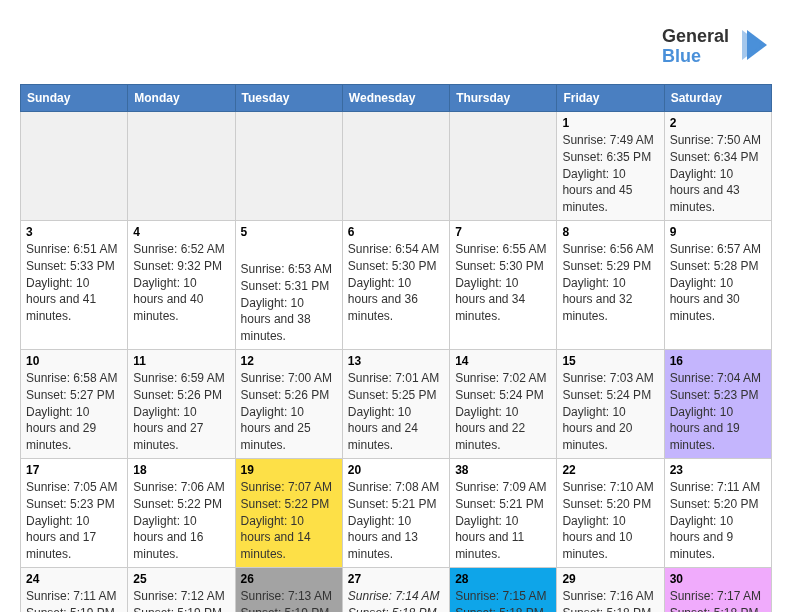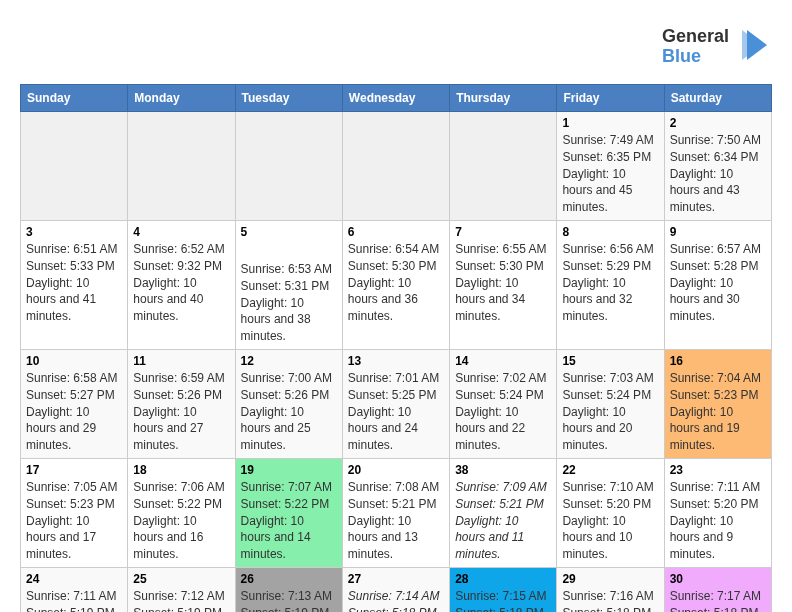--- a/index.html
+++ b/index.html
@@ -202,55 +202,55 @@
           <div class="day-info" style="white-space: pre-line;">Sunrise: 7:02 AM
 Sunset: 5:24 PM
 Daylight: 10 hours and 22 minutes.</div>
         </td>
         <td style="background: rgb(249, 249, 249);">
           <span class="day-num">15</span>
           <div class="day-info" style="white-space: pre-line;">Sunrise: 7:03 AM
 Sunset: 5:24 PM
 Daylight: 10 hours and 20 minutes.</div>
         </td>
-        <td style="background: #fdba74; margin-left: 20px;">
+        <td style="background: #c4b5fd; margin-left: 20px;">
           <span class="day-num">16</span>
           <div class="day-info" style="white-space: pre-line;">Sunrise: 7:04 AM
 Sunset: 5:23 PM
 Daylight: 10 hours and 19 minutes.</div>
         </td>
       </tr>
       <tr>
         <td style="background: rgb(255, 255, 255);">
           <span class="day-num">17</span>
           <div class="day-info" style="white-space: pre-line;">Sunrise: 7:05 AM
 Sunset: 5:23 PM
 Daylight: 10 hours and 17 minutes.</div>
         </td>
         <td style="background: rgb(255, 255, 255);">
           <span class="day-num">18</span>
           <div class="day-info" style="white-space: pre-line;">Sunrise: 7:06 AM
 Sunset: 5:22 PM
 Daylight: 10 hours and 16 minutes.</div>
         </td>
-        <td style="background: #86efac;">
+        <td style="background: #fde047;">
           <span class="day-num">19</span>
           <div class="day-info" style="white-space: pre-line;">Sunrise: 7:07 AM
 Sunset: 5:22 PM
 Daylight: 10 hours and 14 minutes.</div>
         </td>
         <td style="background: rgb(255, 255, 255);">
           <span class="day-num">20</span>
           <div class="day-info" style="white-space: pre-line;">Sunrise: 7:08 AM
 Sunset: 5:21 PM
 Daylight: 10 hours and 13 minutes.</div>
         </td>
         <td style="background: rgb(255, 255, 255);">
           <span class="day-num">38</span>
-          <div class="day-info" style="white-space: pre-line; font-style: italic;">Sunrise: 7:09 AM
+          <div class="day-info" style="white-space: pre-line;">Sunrise: 7:09 AM
 Sunset: 5:21 PM
 Daylight: 10 hours and 11 minutes.</div>
         </td>
         <td style="background: rgb(255, 255, 255);">
           <span class="day-num">22</span>
           <div class="day-info" style="white-space: pre-line;">Sunrise: 7:10 AM
 Sunset: 5:20 PM
 Daylight: 10 hours and 10 minutes.</div>
         </td>
         <td style="background: rgb(255, 255, 255);">

